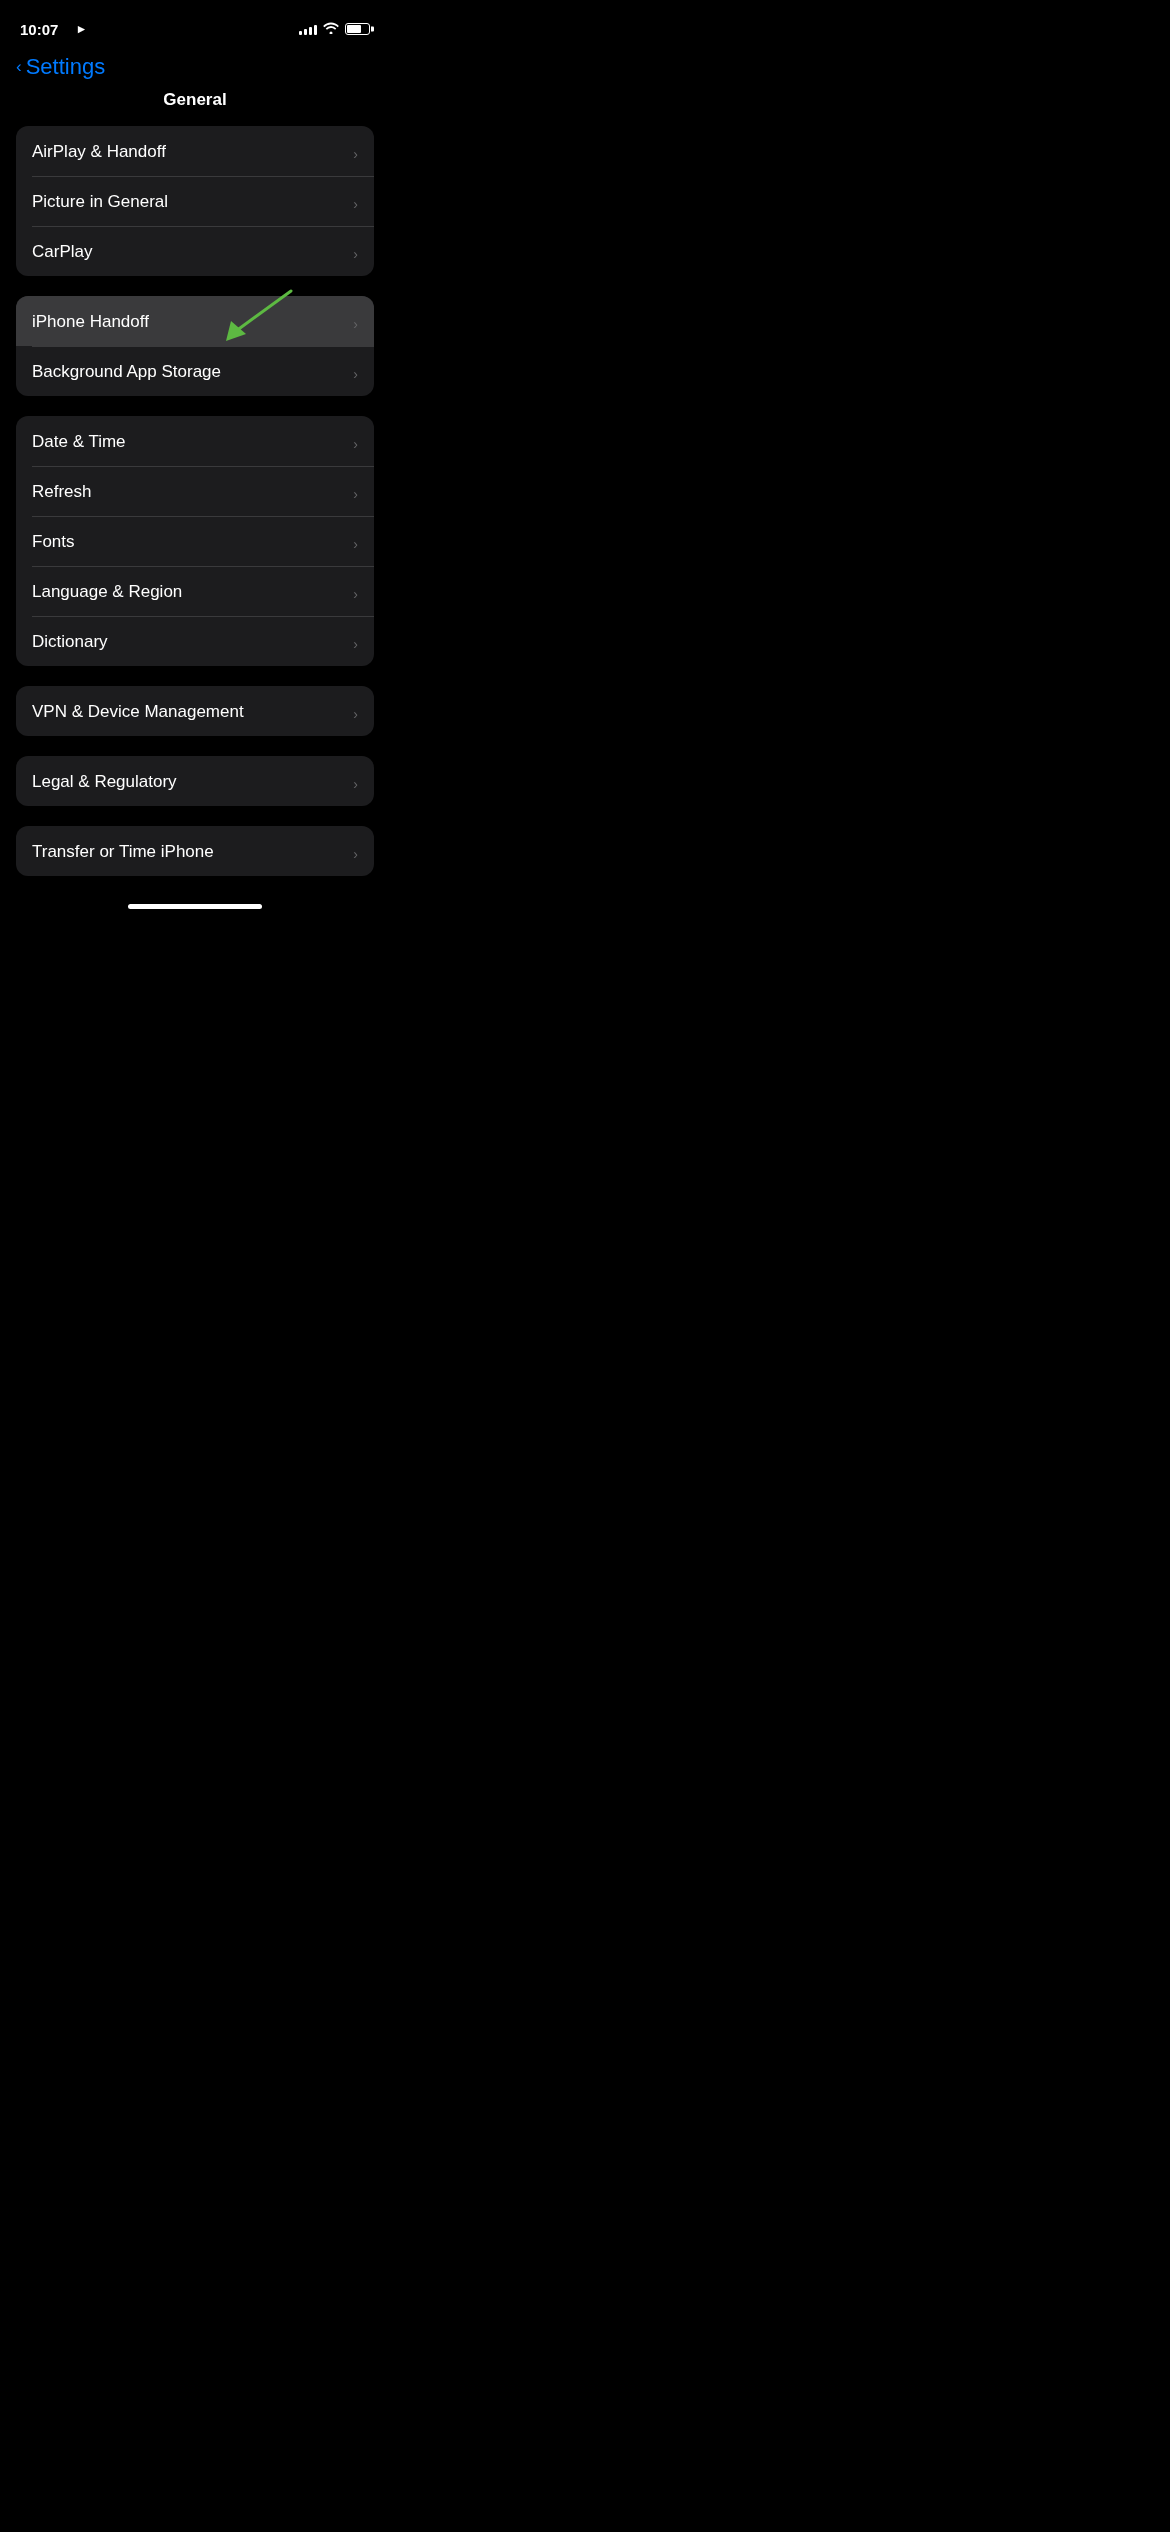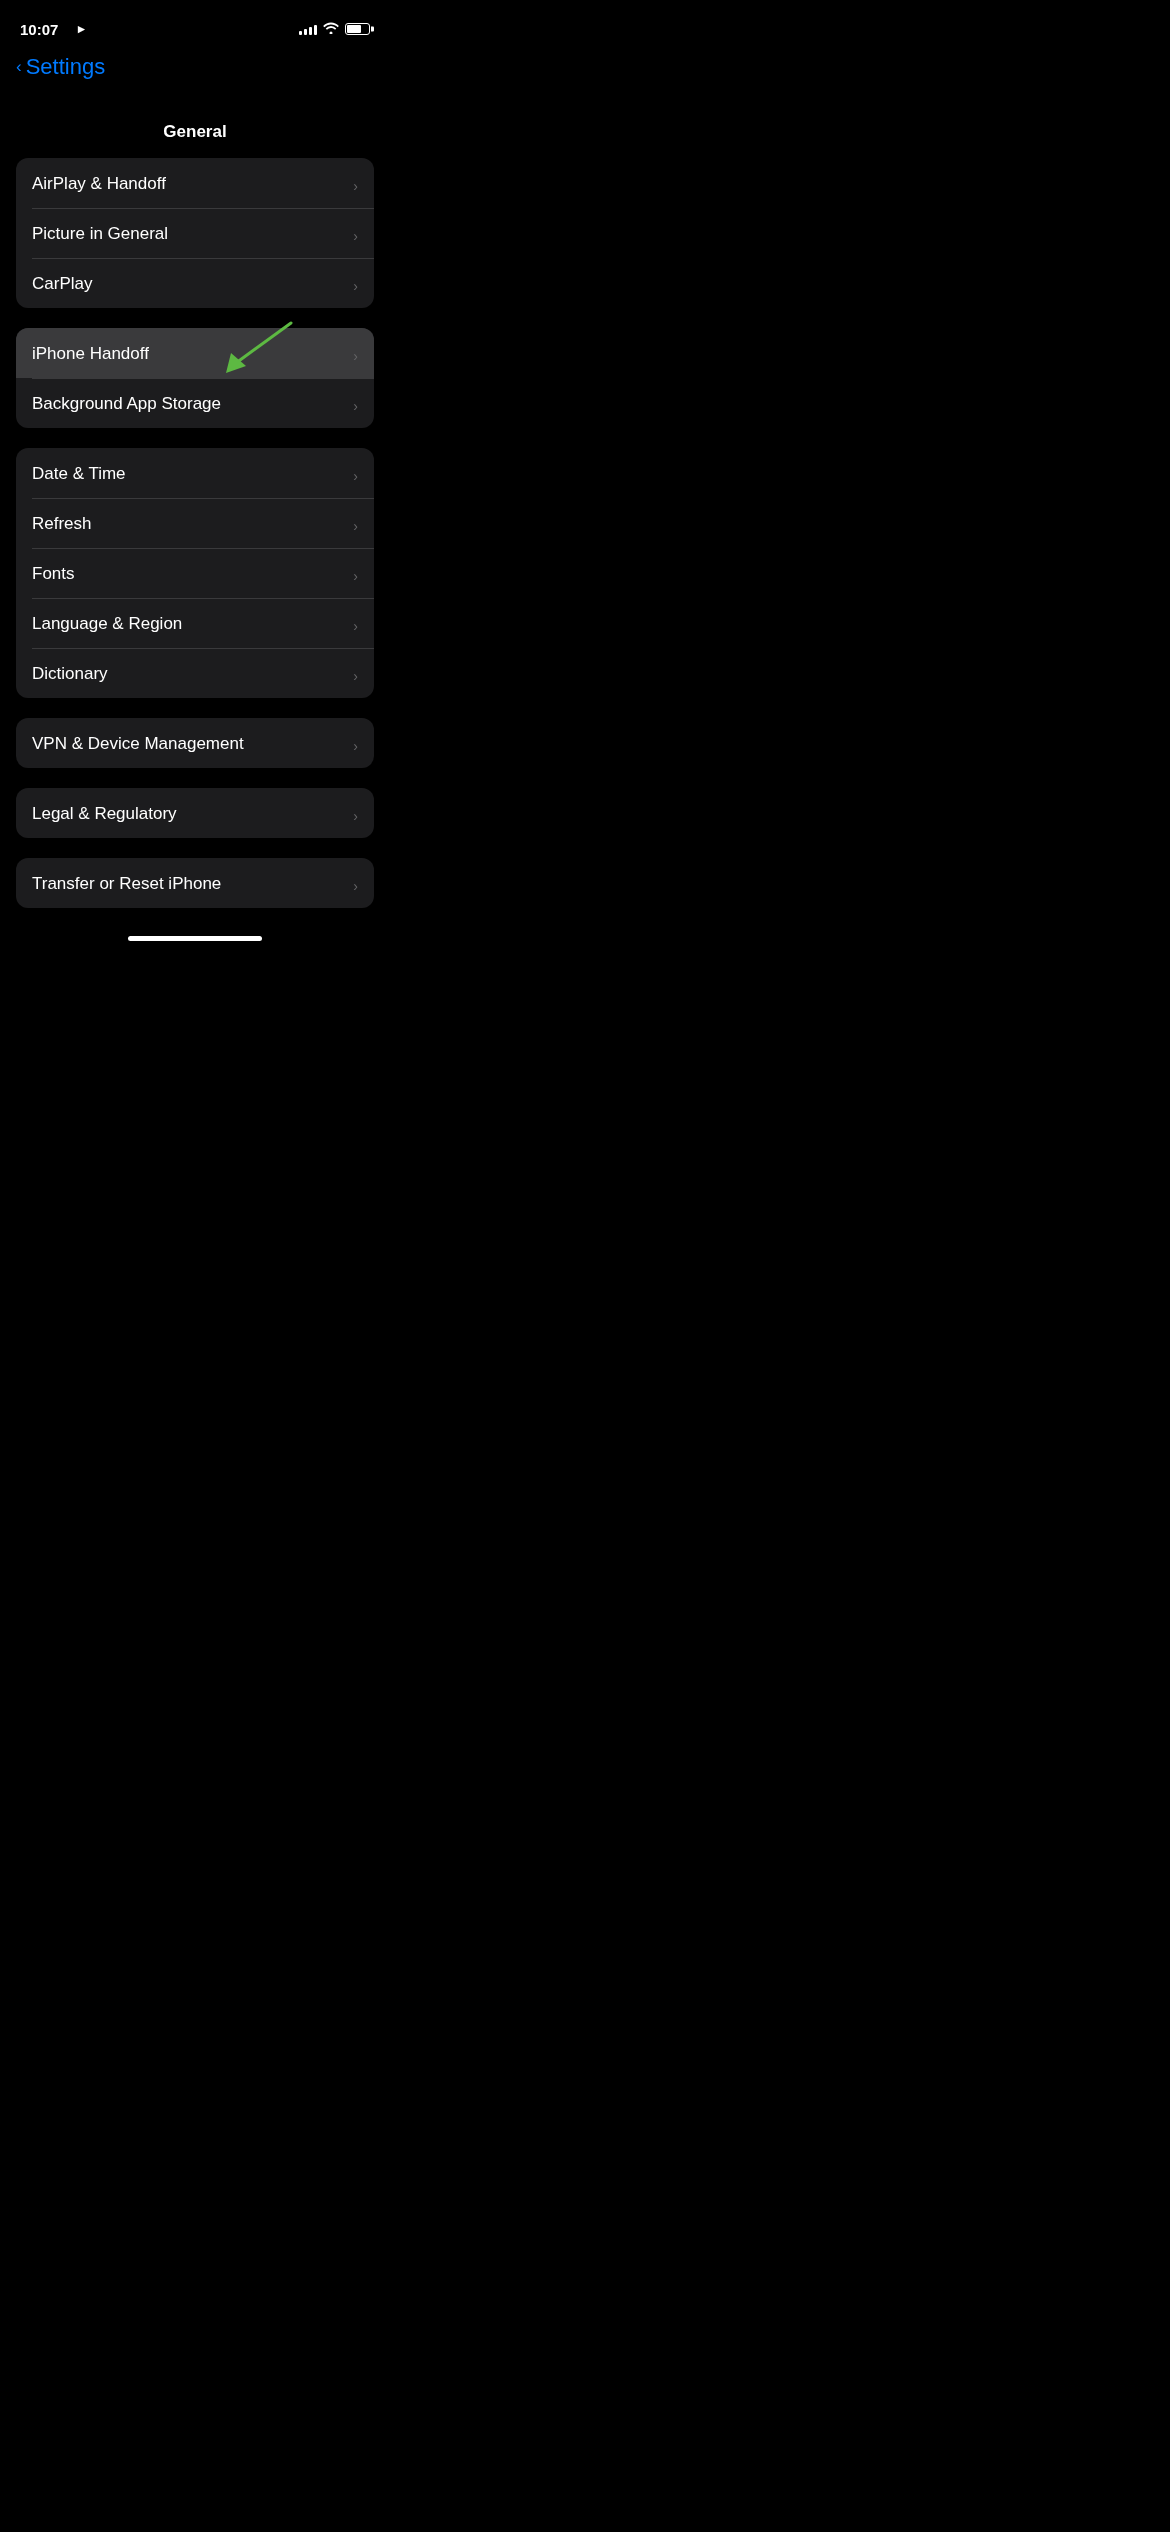--- a/index.html
+++ b/index.html
@@ -114,21 +114,20 @@
       font-size: 22px;
       font-weight: 400;
     }
 
     .nav-header {
       display: flex;
       justify-content: center;
       align-items: center;
       padding: 2px 20px 16px 20px;
       position: relative;
-      margin-top: 32px;
     }
 
     .nav-title {
       font-size: 17px;
       font-weight: 600;
       color: #ffffff;
     }
 
     .content {
       padding: 0 16px;
@@ -345,21 +344,21 @@
     <div class="settings-row">
       <span class="row-label">Legal &amp; Regulatory</span>
       <div class="row-right">
         <span class="chevron-right">›</span>
       </div>
     </div>
   </div>
 
   <div class="settings-group">
     <div class="settings-row">
-      <span class="row-label">Transfer or Reset iPhone</span>
+      <span class="row-label">Transfer or Time iPhone</span>
       <div class="row-right">
         <span class="chevron-right">›</span>
       </div>
     </div>
   </div>
 
 </div>
 
 <div class="home-indicator">
   <div class="home-bar"></div>

